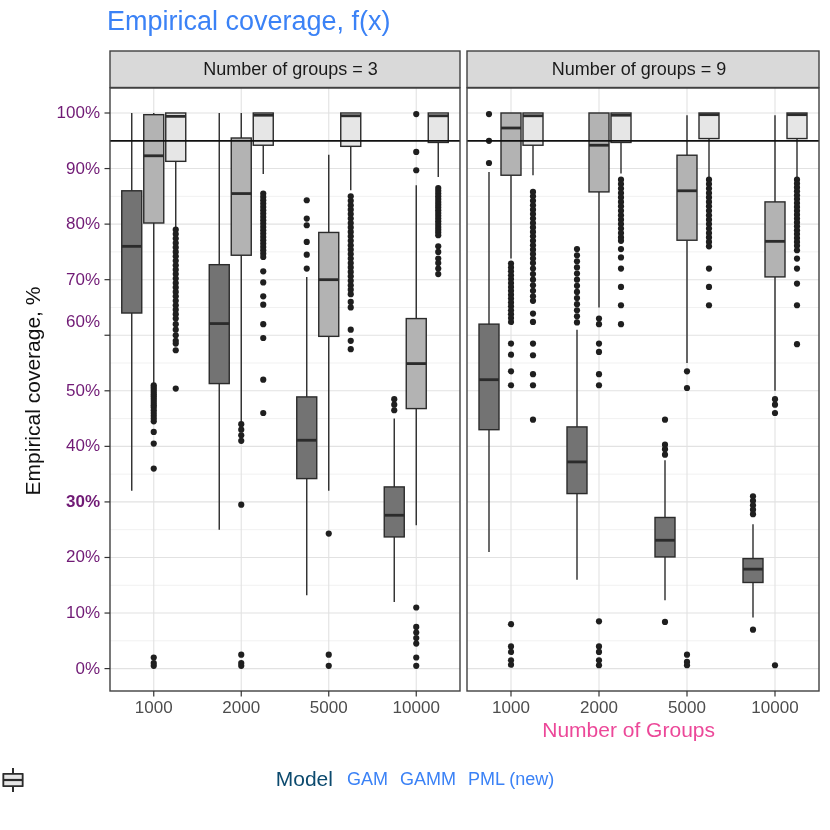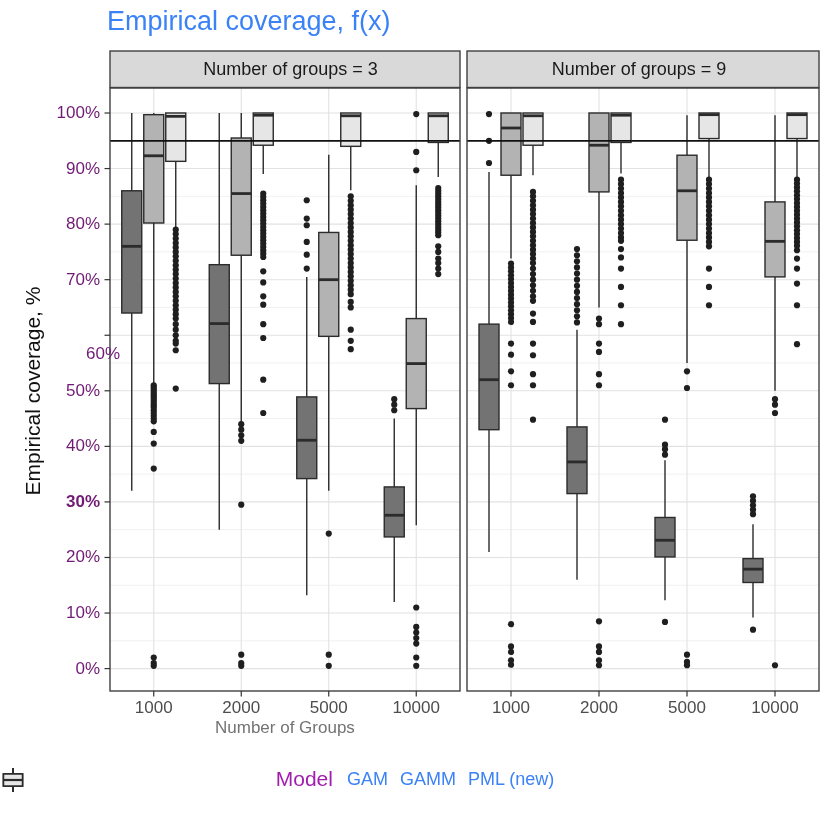--- a/index.html
+++ b/index.html
@@ -6,29 +6,29 @@
   .figure{position:relative;width:830px;height:830px;background:#fff;overflow:hidden;
           font-family:"Liberation Sans", sans-serif;}
   .figure svg{position:absolute;left:0;top:0;}
   .chart-title{position:absolute;left:107px;top:6px;font-size:27px;color:#3b82f6;letter-spacing:0px;text-align:center;}
   .strip-label{position:absolute;top:51px;height:36px;line-height:36px;text-align:center;
                font-size:18px;color:#1a1a1a;}
   .strip-label.f0{left:110px;width:361px;}
   .strip-label.f1{left:467px;width:344px;}
   .y-axis-title{position:absolute;left:-97px;top:379px;width:260px;text-align:center;
                 transform:rotate(-90deg);font-size:21px;color:#111;}
-  .x-axis-title{position:absolute;left:215px;top:718px;width:500px;text-align:left;
-                font-size:17px;color:#737373;}
+  .x-axis-title{position:absolute;left:215px;top:718px;width:500px;text-align:right;
+                font-size:21px;color:#ec4899;}
   .tick-label-y{position:absolute;left:30px;width:70px;text-align:right;font-size:17px;
                 color:#701a75;height:20px;line-height:20px;}
   .tick-label-x{position:absolute;width:80px;text-align:center;font-size:17px;color:#4d4d4d;
                 top:698px;height:20px;line-height:20px;}
   .legend{position:absolute;left:0px;top:767px;width:830px;display:flex;align-items:center;
           justify-content:center;gap:12px;}
-  .legend-title{font-size:21px;color:#a21caf;margin-right:2px;}
+  .legend-title{font-size:21px;color:#0c4a6e;margin-right:2px;}
   .legend-item{display:flex;align-items:center;gap:6px;}
   .legend-item .label{font-size:18px;color:#3b82f6;}
   .legend-key{width:26px;height:26px;display:inline-block;}
 </style>
 </head>
 <body>
 
 <div class="figure">
   <svg id="plot" width="830" height="830">
       <rect x="110" y="88" width="350" height="603" fill="#ffffff"></rect>
@@ -537,21 +537,21 @@
       <span class="tick-label-x" style="left: 288.75px;">5000</span>
       <span class="tick-label-x" style="left: 376.25px;">10000</span>
       <span class="tick-label-x" style="left: 471px;">1000</span>
       <span class="tick-label-x" style="left: 559px;">2000</span>
       <span class="tick-label-x" style="left: 647px;">5000</span>
       <span class="tick-label-x" style="left: 735px;">10000</span>
       <span class="tick-label-y" style="top: 103px;">100%</span>
       <span class="tick-label-y" style="top: 158.56px;">90%</span>
       <span class="tick-label-y" style="top: 214.12px;">80%</span>
       <span class="tick-label-y" style="top: 269.68px;">70%</span>
-      <span class="tick-label-y" style="top: 344px; padding-left: 20px;">60%</span>
+      <span class="tick-label-y" style="top: 312px;">60%</span>
       <span class="tick-label-y" style="top: 380.8px;">50%</span>
       <span class="tick-label-y" style="top: 436.36px;">40%</span>
       <span class="tick-label-y" style="top: 491.92px; font-weight: bold;">30%</span>
       <span class="tick-label-y" style="top: 547.48px;">20%</span>
       <span class="tick-label-y" style="top: 603.04px;">10%</span>
       <span class="tick-label-y" style="top: 658.6px;">0%</span>
     </div>
 
   <div class="legend">
     <span class="legend-title">Model</span>

